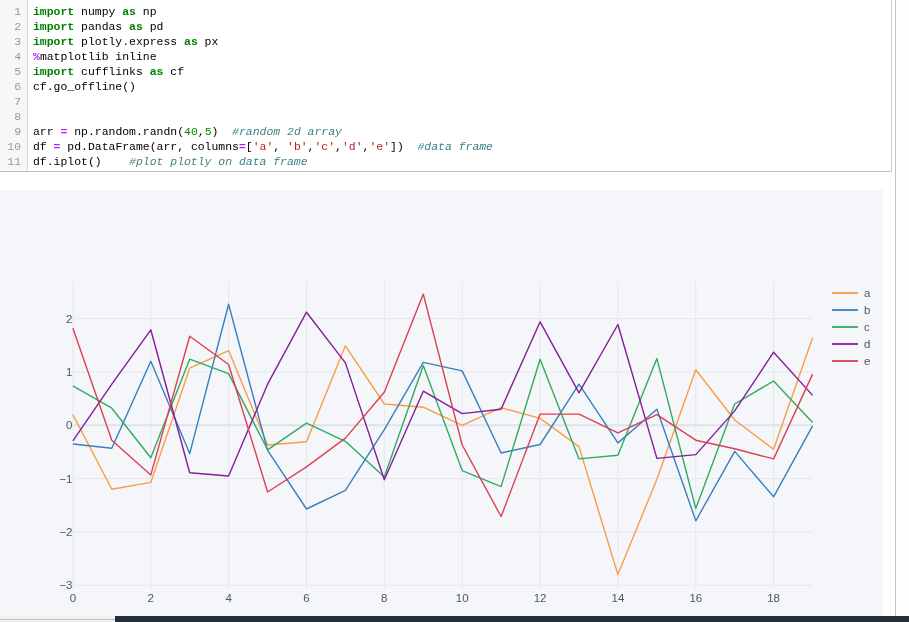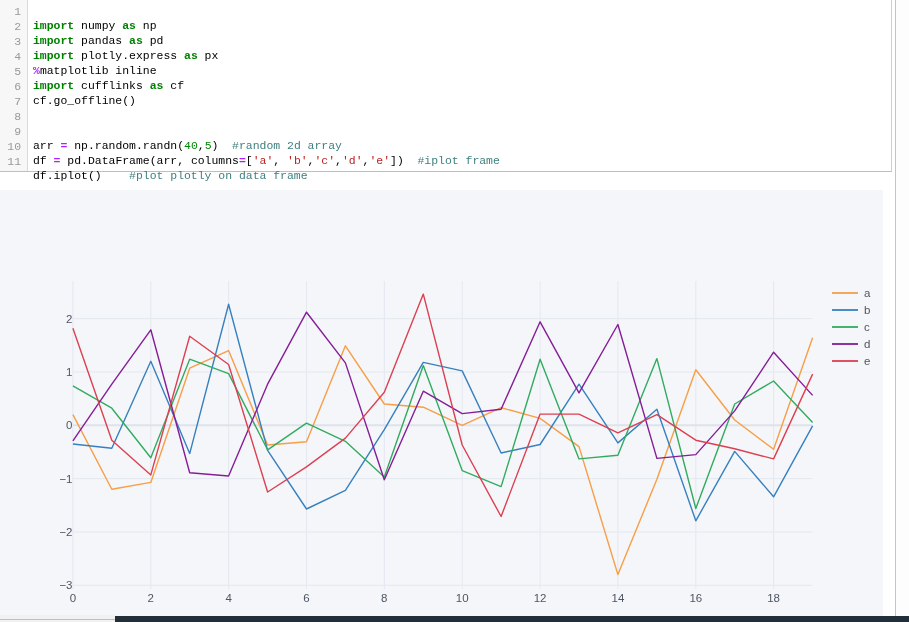--- a/index.html
+++ b/index.html
@@ -3,26 +3,26 @@
 <style>
   html,body{margin:0;padding:0}
   body{width:909px;height:622px;position:relative;background:#fff;overflow:hidden;
        font-family:"Liberation Sans",sans-serif}
   .cell{position:absolute;left:0;top:0;width:891px;height:171px;background:#fff;
         border-right:1px solid #cfcfcf;border-bottom:1px solid #bfbfbf}
   .gutter{position:absolute;left:0;top:0;width:28px;height:171px;background:#f7f7f7;
         border-right:1px solid #d9d9d9;box-sizing:border-box}
   pre{margin:0;font-family:"Liberation Mono",monospace;font-size:11.45px;line-height:15px}
   .nums{position:absolute;left:0;top:4px;width:21px;text-align:right;color:#999}
-  .code{position:absolute;left:33px;top:18px;color:#000}
+  .code{position:absolute;left:33px;top:4px;color:#000}
   .k{color:#008000;font-weight:bold}
   .o{color:#aa22ff;font-weight:bold}
   .n{color:#008800}
   .s{color:#ba2121}
-  .c{color:#408080;}
+  .c{color:#408080;font-style:italic}
   .scroll{position:absolute;left:895px;top:0;width:14px;height:622px;background:#fdfdfd;
         border-left:1px solid #c4c4c4;box-sizing:border-box}
   .botleft{position:absolute;left:0;top:615px;width:115px;height:7px;background:#f1f1f1}
   .botleft div{position:absolute;left:0;top:4px;width:115px;height:1px;background:#c0c0c0}
   .botbar{position:absolute;left:115px;top:616px;width:794px;height:6px;background:#222e38}
 </style></head>
 <body>
 <div class="cell"></div>
 <div class="gutter"></div>
 <pre class="nums">1
@@ -38,21 +38,21 @@
 11</pre>
 <pre class="code"><span class="k">import</span> numpy <span class="k">as</span> np
 <span class="k">import</span> pandas <span class="k">as</span> pd
 <span class="k">import</span> plotly.express <span class="k">as</span> px
 <span class="o">%</span>matplotlib inline
 <span class="k">import</span> cufflinks <span class="k">as</span> cf
 cf.go_offline()
 
 
 arr <span class="o">=</span> np.random.randn(<span class="n">40</span>,<span class="n">5</span>)  <span class="c">#random 2d array</span>
-df <span class="o">=</span> pd.DataFrame(arr, columns<span class="o">=</span>[<span class="s">'a'</span>, <span class="s">'b'</span>,<span class="s">'c'</span>,<span class="s">'d'</span>,<span class="s">'e'</span>])  <span class="c">#iplot frame</span>
+df <span class="o">=</span> pd.DataFrame(arr, columns<span class="o">=</span>[<span class="s">'a'</span>, <span class="s">'b'</span>,<span class="s">'c'</span>,<span class="s">'d'</span>,<span class="s">'e'</span>])  <span class="c">#data frame</span>
 df.iplot()    <span class="c">#plot plotly on data frame</span></pre>
 <svg width="896" height="428" viewBox="0 190 896 428" style="position:absolute;left:0;top:190px">
 <rect x="0" y="190" width="883" height="426" fill="#f5f6f9"></rect>
 <path d="M72.9 281.0V589.0M150.8 281.0V589.0M228.6 281.0V589.0M306.5 281.0V589.0M384.3 281.0V589.0M462.2 281.0V589.0M540.1 281.0V589.0M617.9 281.0V589.0M695.8 281.0V589.0M773.6 281.0V589.0" stroke="#e4e8f0" stroke-width="1" fill="none"></path>
 <path d="M72.9 318.6H812.5M72.9 372.0H812.5M72.9 478.6H812.5M72.9 532.0H812.5M72.9 585.3H812.5" stroke="#e4e8f0" stroke-width="1" fill="none"></path>
 <path d="M72.9 425.3H812.5" stroke="#dde2ec" stroke-width="2" fill="none"></path>
 <polyline points="72.9,414.6 111.8,489.3 150.8,482.4 189.7,368.2 228.6,350.6 267.6,445.0 306.5,441.8 345.4,345.8 384.3,404.0 423.3,407.2 462.2,425.3 501.1,407.7 540.1,418.4 579.0,446.6 617.9,574.6 656.9,479.2 695.8,369.8 734.7,420.0 773.6,449.3 812.6,337.8" fill="none" stroke="#f79e47" stroke-width="1.4" stroke-linejoin="round"></polyline>
 <polyline points="72.9,444.0 111.8,448.2 150.8,361.3 189.7,453.6 228.6,304.2 267.6,450.4 306.5,509.0 345.4,490.4 384.3,429.6 423.3,362.4 462.2,370.9 501.1,453.0 540.1,444.5 579.0,384.2 617.9,442.9 656.9,409.3 695.8,520.8 734.7,451.4 773.6,496.8 812.6,425.8" fill="none" stroke="#3780bf" stroke-width="1.4" stroke-linejoin="round"></polyline>
 <polyline points="72.9,385.8 111.8,408.2 150.8,457.8 189.7,359.2 228.6,373.6 267.6,449.8 306.5,423.2 345.4,441.3 384.3,477.0 423.3,365.6 462.2,470.6 501.1,486.6 540.1,359.2 579.0,458.9 617.9,455.2 656.9,358.6 695.8,508.5 734.7,404.0 773.6,381.0 812.6,422.6" fill="none" stroke="#32ab60" stroke-width="1.4" stroke-linejoin="round"></polyline>
 <polyline points="72.9,440.8 111.8,384.2 150.8,329.8 189.7,472.8 228.6,476.0 267.6,384.2 306.5,312.2 345.4,362.9 384.3,479.7 423.3,391.2 462.2,413.6 501.1,409.3 540.1,321.8 579.0,392.8 617.9,324.5 656.9,458.4 695.8,454.6 734.7,410.9 773.6,352.2 812.6,395.4" fill="none" stroke="#851d98" stroke-width="1.4" stroke-linejoin="round"></polyline>

